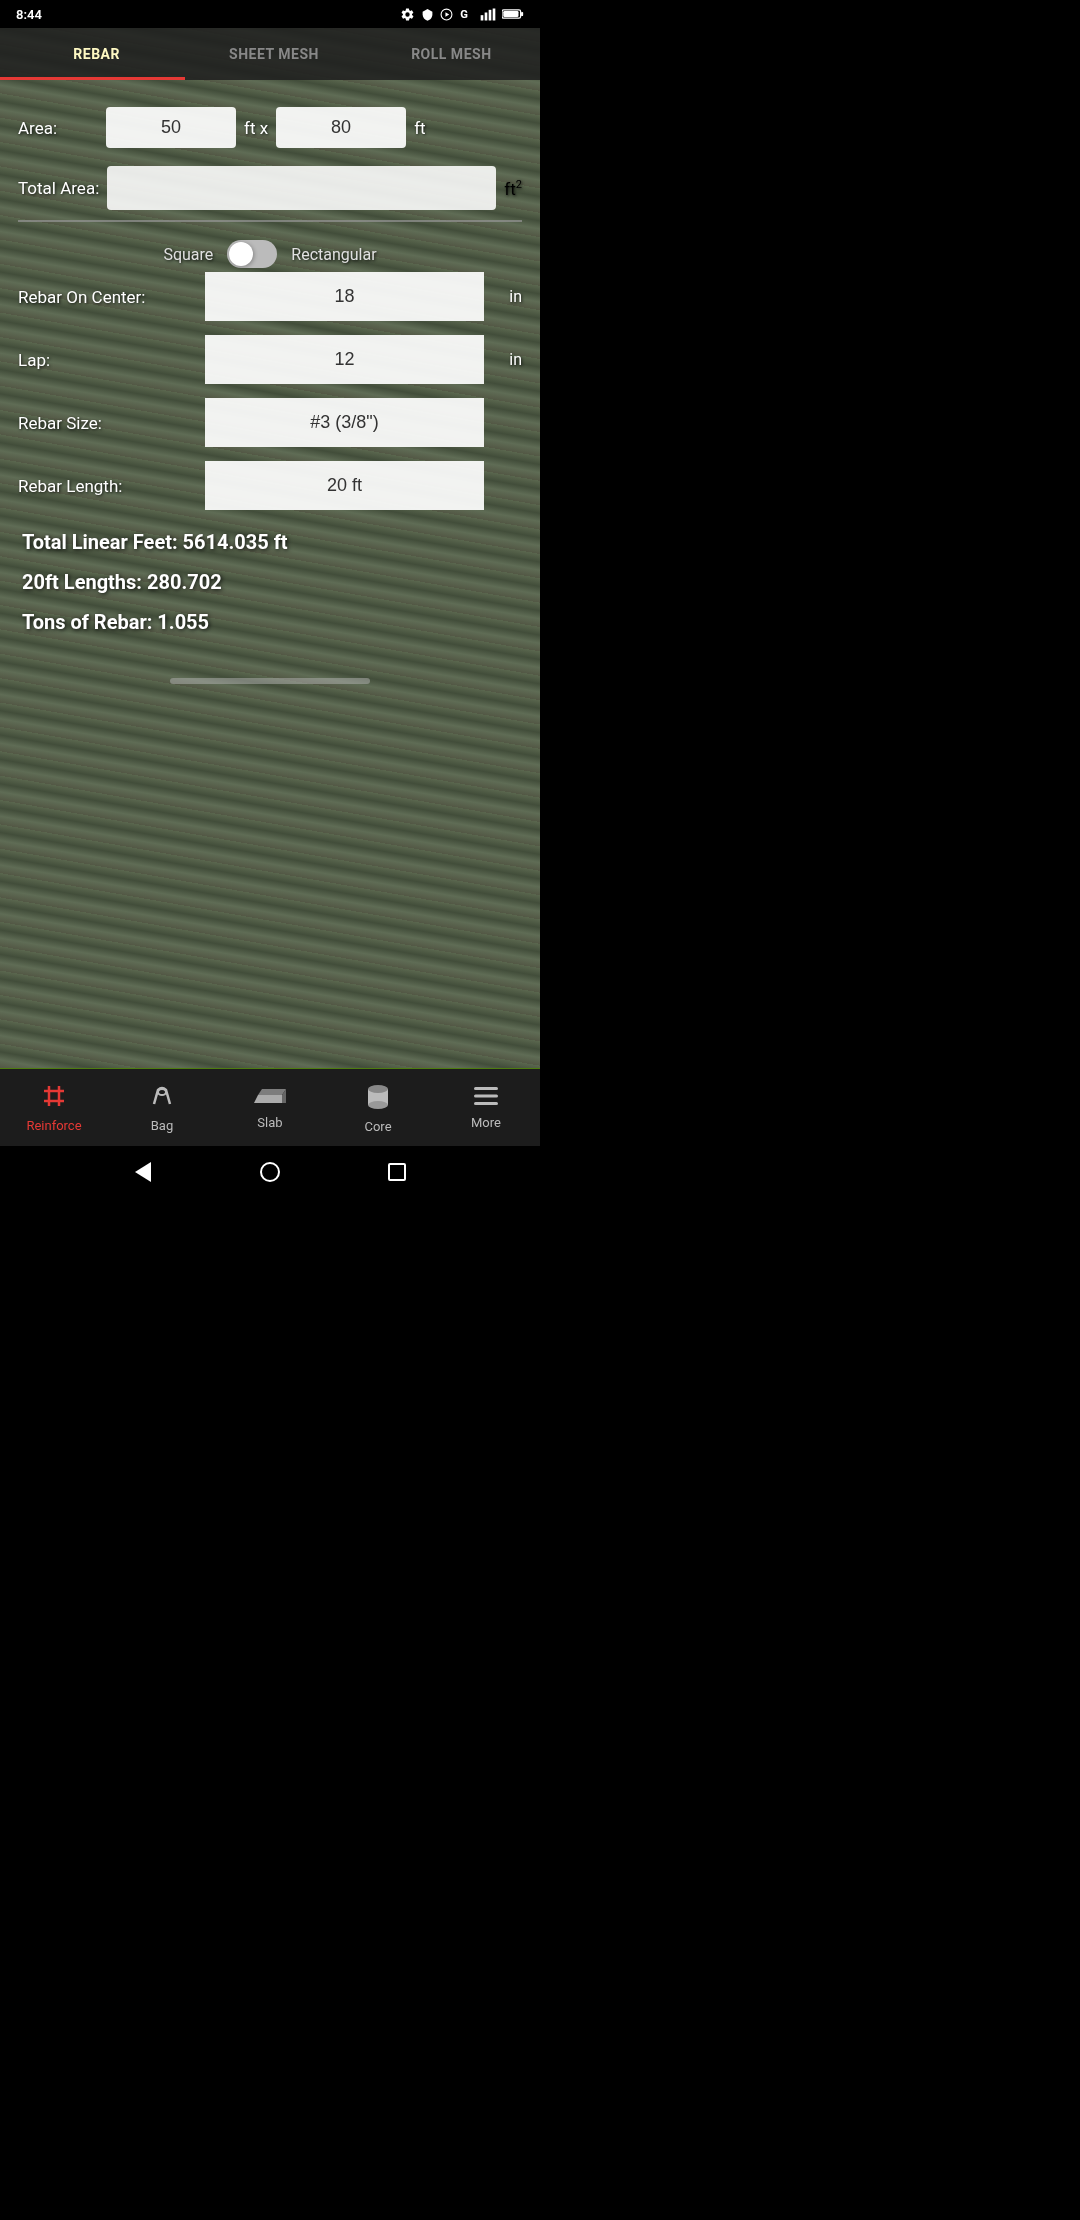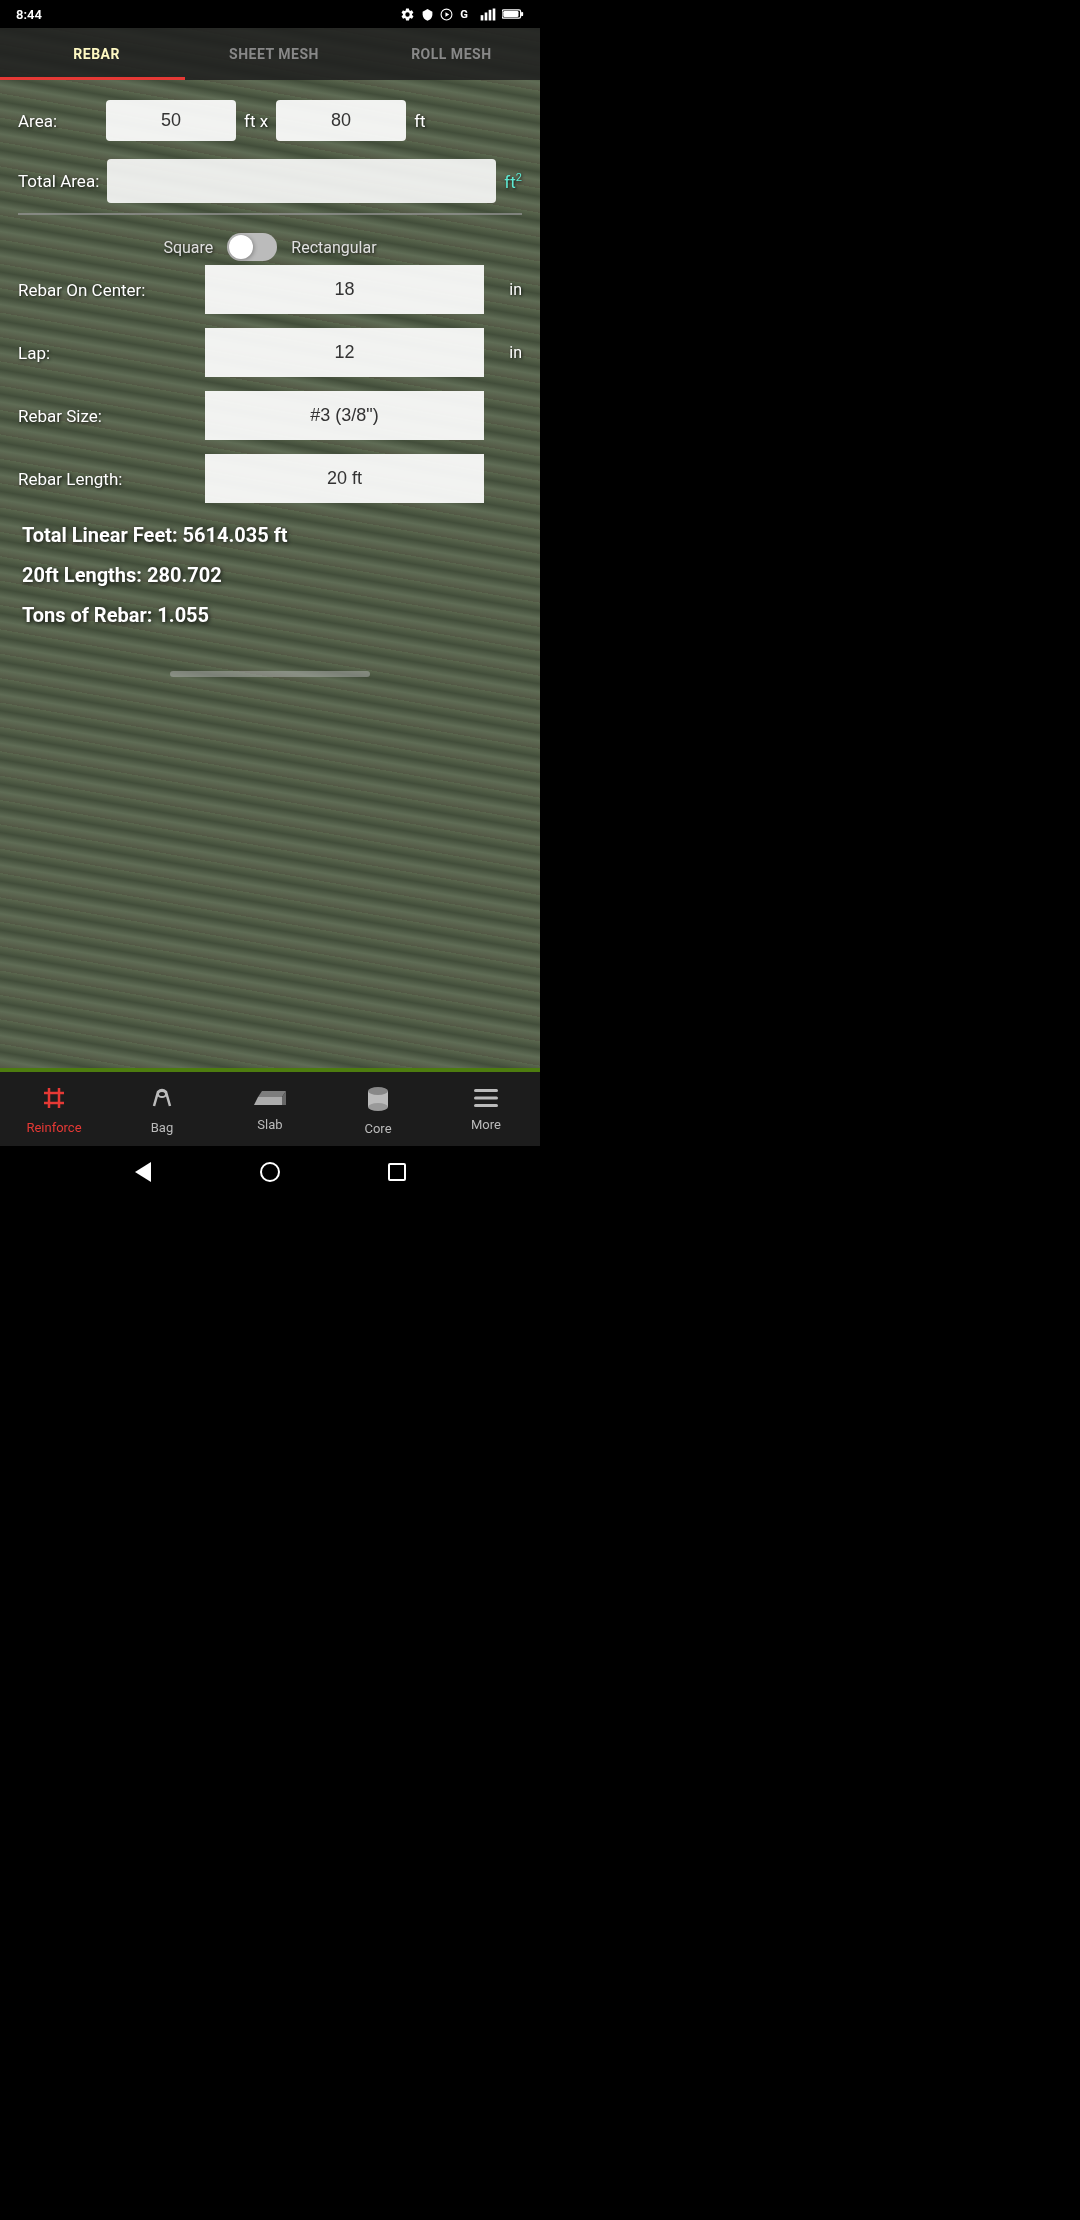--- a/index.html
+++ b/index.html
@@ -91,21 +91,21 @@
       left: 0;
       right: 0;
       height: 3px;
       background: #e53935;
     }
 
     
     .content {
       position: relative;
       z-index: 5;
-      padding: 20px 18px 10px 18px;
+      padding: 27px 18px 10px 18px;
     }
 
     .field-row {
       display: flex;
       align-items: center;
       margin-bottom: 18px;
       gap: 8px;
     }
 
     .field-label {
@@ -258,21 +258,21 @@
     }
 
     
     .bottom-nav {
       position: relative;
       z-index: 20;
       background: rgba(30,30,30,0.95);
       display: flex;
       align-items: stretch;
       height: 78px;
-      border-top: 4px solid #4d7c0f;
+      border-top: 1px solid #4d7c0f;
     }
 
     .nav-item {
       flex: 1;
       display: flex;
       flex-direction: column;
       align-items: center;
       justify-content: center;
       gap: 4px;
       cursor: pointer;
@@ -338,21 +338,21 @@
       border-radius: 2px;
     }
 
     
     sup {
       font-size: 11px;
       vertical-align: super;
     }
 
     .ft2-label {
-      color: #5eead4;
+      color: #000000;
       font-size: 17px;
       text-shadow: 1px 1px 3px rgba(0,0,0,0.8);
     }
 
     
     .scroll-hint {
       position: absolute;
       bottom: 0;
       left: 50%;
       transform: translateX(-50%);

